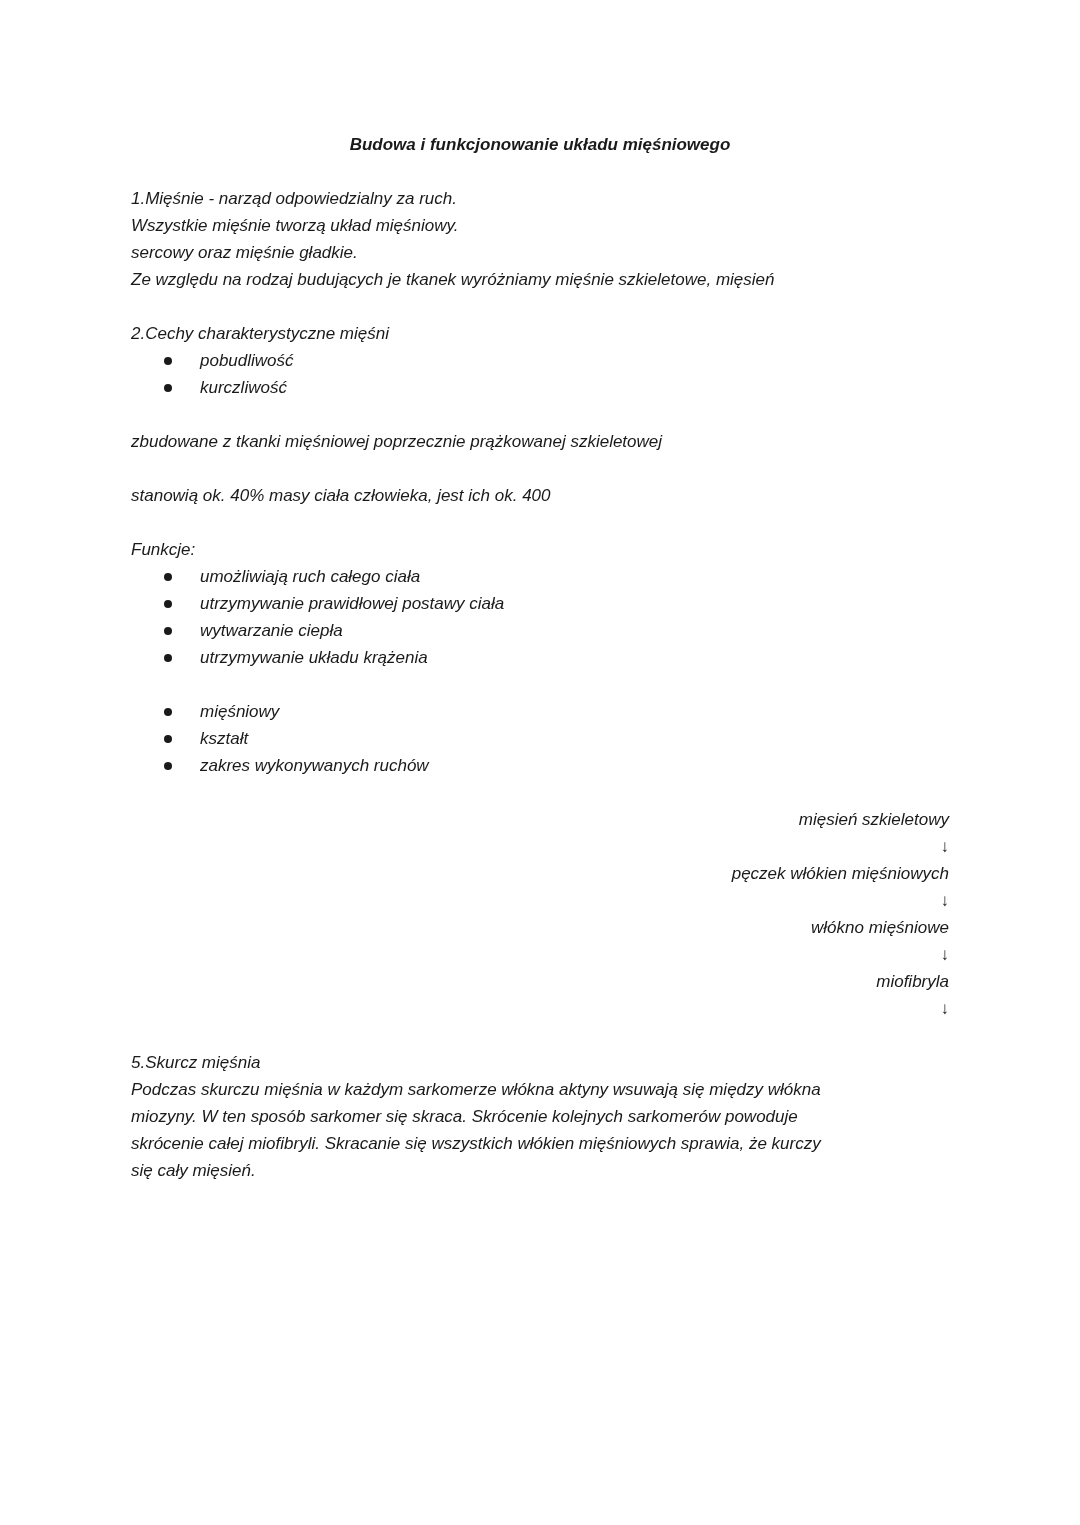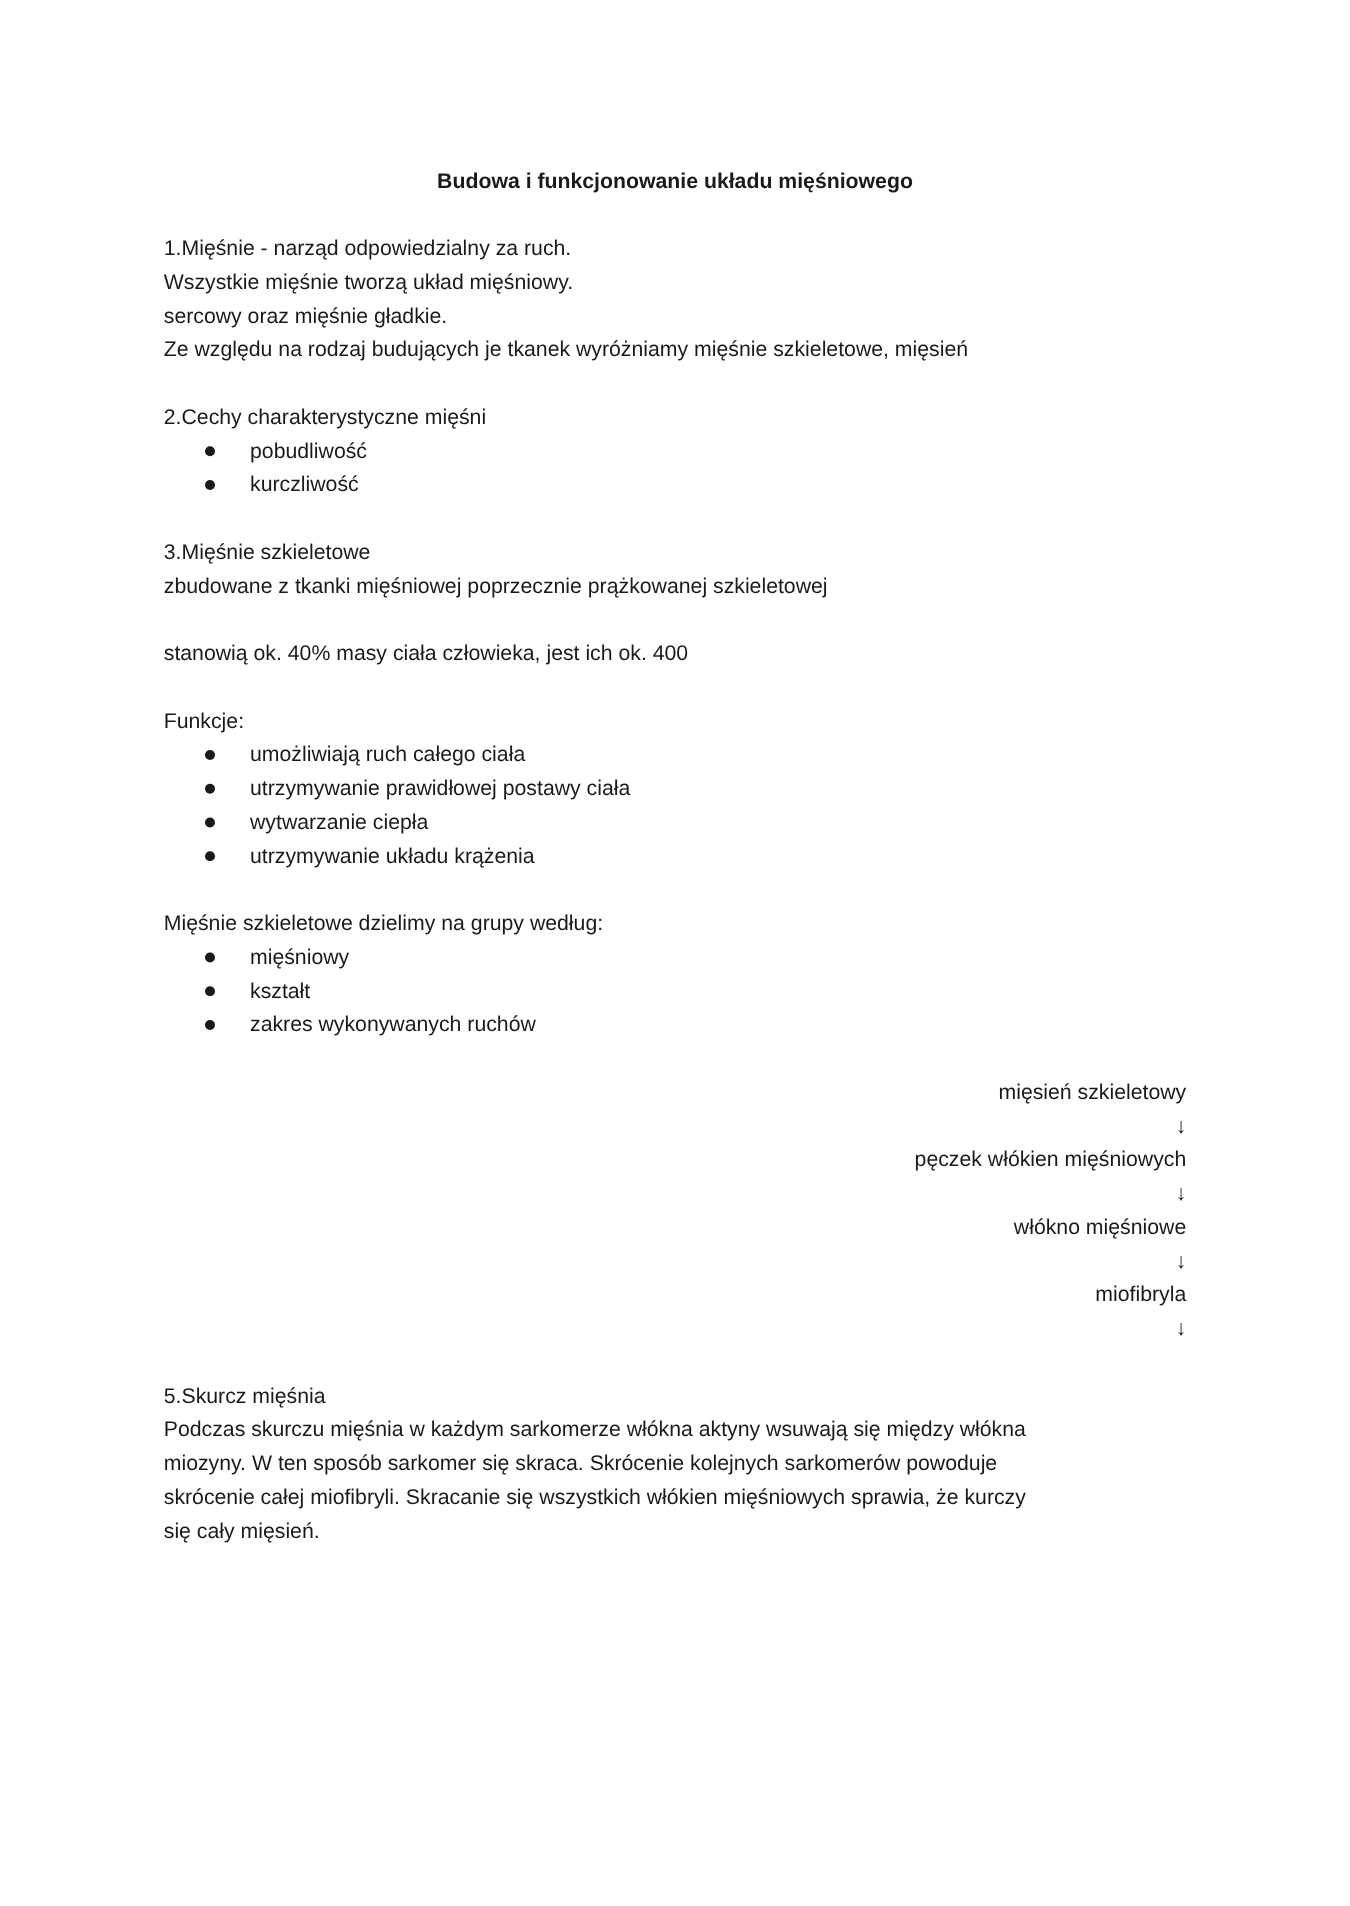--- a/index.html
+++ b/index.html
@@ -14,20 +14,21 @@
     font-family: "Liberation Sans", sans-serif;
     font-size: 17px;
     line-height: 27px;
     color: #1a1a1a;
     overflow: hidden;
   }
   .page {
     box-sizing: border-box;
     width: 1080px;
     padding: 131px 131px 0 131px;
+    font-style: italic;
   }
   .doc-title {
     font-weight: bold;
     text-align: center;
     font-size: 17px;
     margin: 0;
   }
   .para {
     margin: 27px 0 0 0;
   }
@@ -83,21 +84,20 @@
         <span class="line">pobudliwość</span>
       </li>
       <li class="bullet-item">
         <span class="dot"></span>
         <span class="line">kurczliwość</span>
       </li>
     </ul>
   </div>
 
   <div class="para">
-    <div class="line">3.Mięśnie szkieletowe</div>
     <div class="line">zbudowane z tkanki mięśniowej poprzecznie prążkowanej szkieletowej</div>
   </div>
 
   <div class="para">
     <div class="line">stanowią ok. 40% masy ciała człowieka, jest ich ok. 400</div>
   </div>
 
   <div class="para">
     <div class="line">Funkcje:</div>
     <ul class="bullets">
@@ -114,21 +114,20 @@
         <span class="line">wytwarzanie ciepła</span>
       </li>
       <li class="bullet-item">
         <span class="dot"></span>
         <span class="line">utrzymywanie układu krążenia</span>
       </li>
     </ul>
   </div>
 
   <div class="para">
-    <div class="line">Mięśnie szkieletowe dzielimy na grupy według:</div>
     <ul class="bullets">
       <li class="bullet-item">
         <span class="dot"></span>
         <span class="line">mięśniowy</span>
       </li>
       <li class="bullet-item">
         <span class="dot"></span>
         <span class="line">kształt</span>
       </li>
       <li class="bullet-item">

